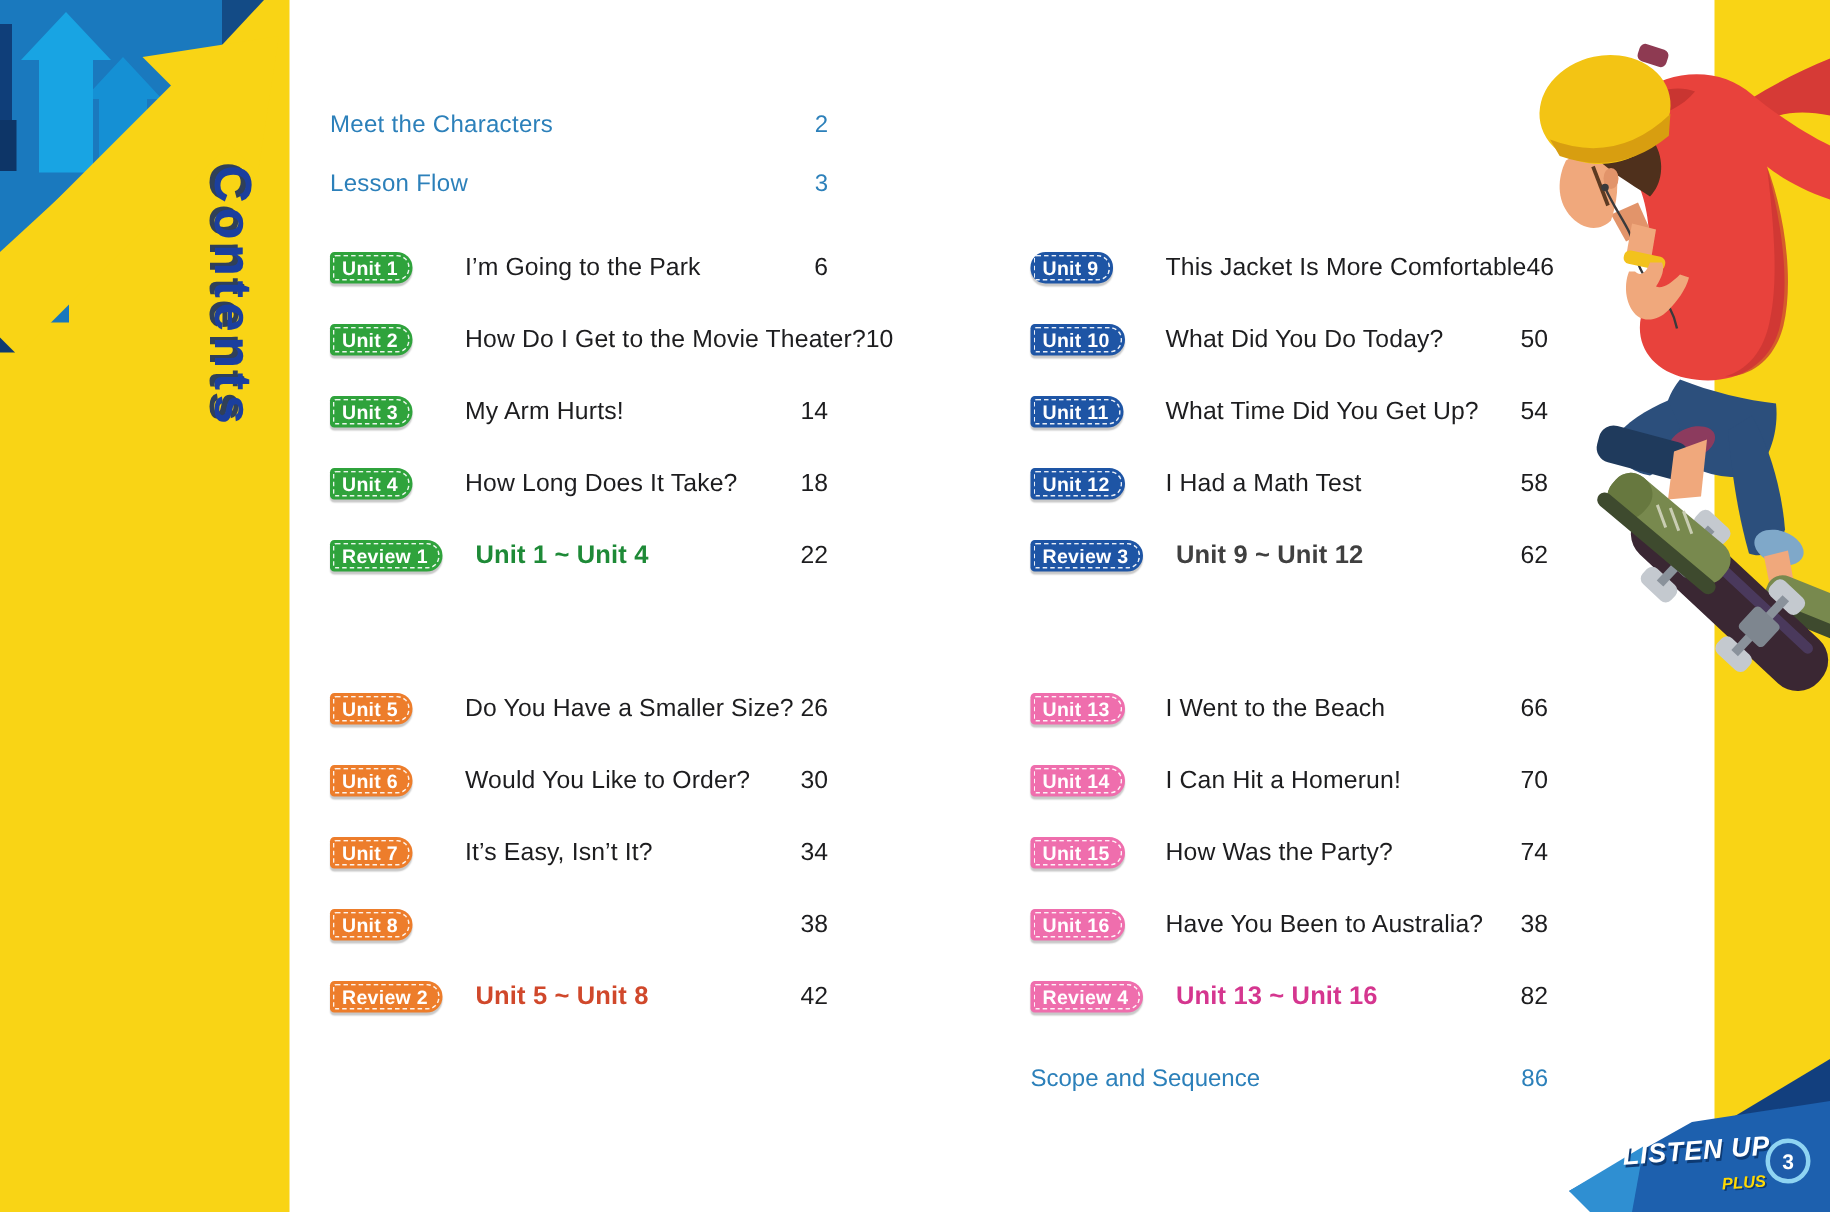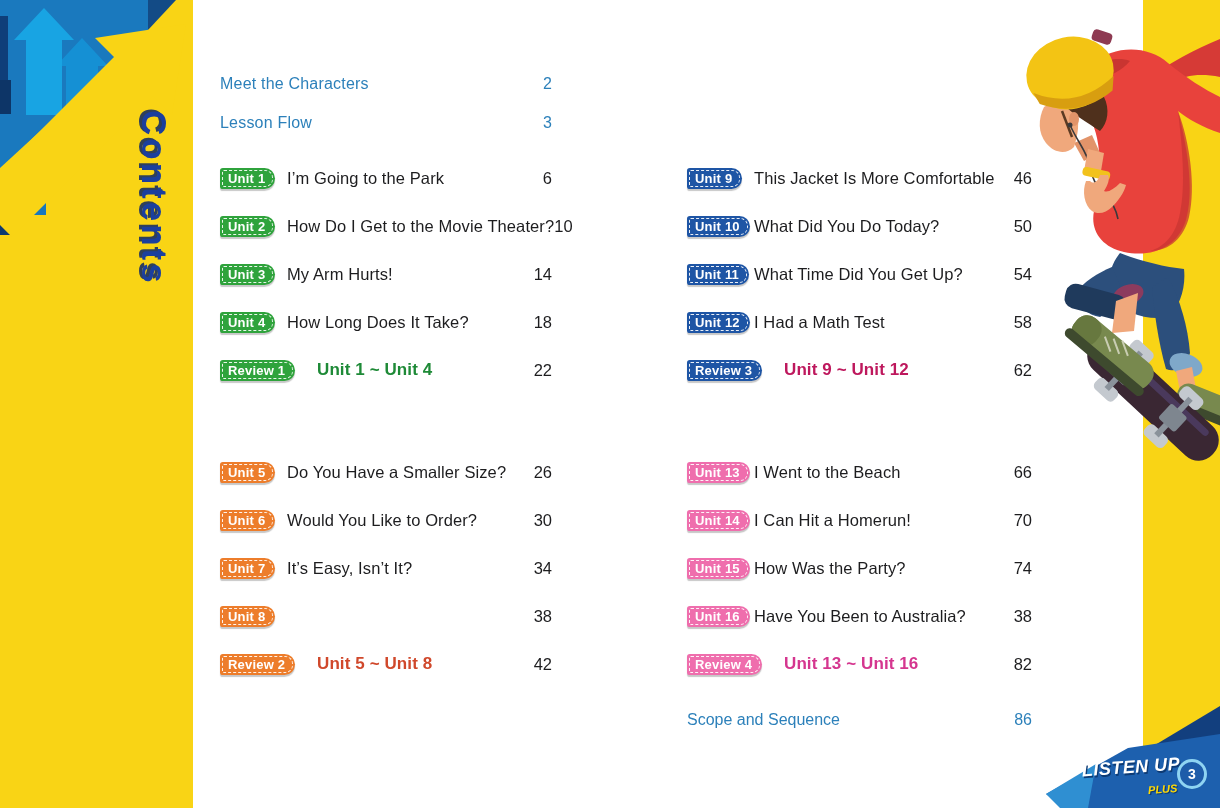--- a/index.html
+++ b/index.html
@@ -22,21 +22,21 @@
   #units-b {left:220px;top:448px;width:332px;}
   #units-c {left:687px;top:154px;width:345px;}
   #units-d {left:687px;top:448px;width:345px;}
   #back    {left:687px;top:700px;width:345px;}
 
   .toc-row{display:flex;align-items:center;height:48px;}
   .front-row{height:39px;}
   .front-label{font-size:16px;color:var(--fm-blue,#2C80BA);letter-spacing:.2px;}
   .front-page{margin-left:auto;font-size:16px;color:var(--fm-blue,#2C80BA);}
 
-  .badge-wrap{width:67px;flex:none;display:flex;align-items:center;}
+  .badge-wrap{width:90px;flex:none;display:flex;align-items:center;}
   .toc-row.review .badge-wrap{width:97px;}
   .badge{position:relative;display:inline-block;height:21px;line-height:21px;
       padding:0 10px 0 8px;border-radius:3px 11px 11px 3px;
       color:#fff;font-size:13px;font-weight:bold;letter-spacing:.2px;
       box-shadow:0 2px 1px rgba(0,0,0,.22);white-space:nowrap;}
   .badge::after{content:"";position:absolute;inset:2px;
       border:1px dashed rgba(255,255,255,.9);border-radius:2px 8px 8px 2px;pointer-events:none;}
 
   .title{font-size:16.5px;color:var(--ink,#1D1D1F);letter-spacing:.1px;white-space:nowrap;}
   .page{margin-left:auto;font-size:16.5px;color:var(--ink,#1D1D1F);}
@@ -220,21 +220,21 @@
         <span class="badge-wrap">
           <span class="badge" style="background: rgb(237, 125, 43);">Review 2</span>
         </span>
         <span class="title" style="color: rgb(208, 72, 43);">Unit 5 ~ Unit 8</span>
         <span class="page">42</span>
       </div>
     </div>
   <div class="toc-block" id="units-c">
       <div class="toc-row">
         <span class="badge-wrap">
-          <span class="badge" style="background: rgb(30, 85, 165);">Unit 9</span>
+          <span class="badge" style="background: rgb(30, 85, 165); border-radius: 10px;">Unit 9</span>
         </span>
         <span class="title">This Jacket Is More Comfortable</span>
         <span class="page">46</span>
       </div>
       <div class="toc-row">
         <span class="badge-wrap">
           <span class="badge" style="background: rgb(30, 85, 165);">Unit 10</span>
         </span>
         <span class="title">What Did You Do Today?</span>
         <span class="page">50</span>
@@ -250,21 +250,21 @@
         <span class="badge-wrap">
           <span class="badge" style="background: rgb(30, 85, 165);">Unit 12</span>
         </span>
         <span class="title">I Had a Math Test</span>
         <span class="page">58</span>
       </div>
       <div class="toc-row review">
         <span class="badge-wrap">
           <span class="badge" style="background: rgb(30, 85, 165);">Review 3</span>
         </span>
-        <span class="title" style="color: #be185d;">Unit 9 ~ Unit 12</span>
+        <span class="title" style="color: #404040;">Unit 9 ~ Unit 12</span>
         <span class="page">62</span>
       </div>
     </div>
   <div class="toc-block" id="units-d">
       <div class="toc-row">
         <span class="badge-wrap">
           <span class="badge" style="background: rgb(239, 110, 173);">Unit 13</span>
         </span>
         <span class="title">I Went to the Beach</span>
         <span class="page">66</span>

